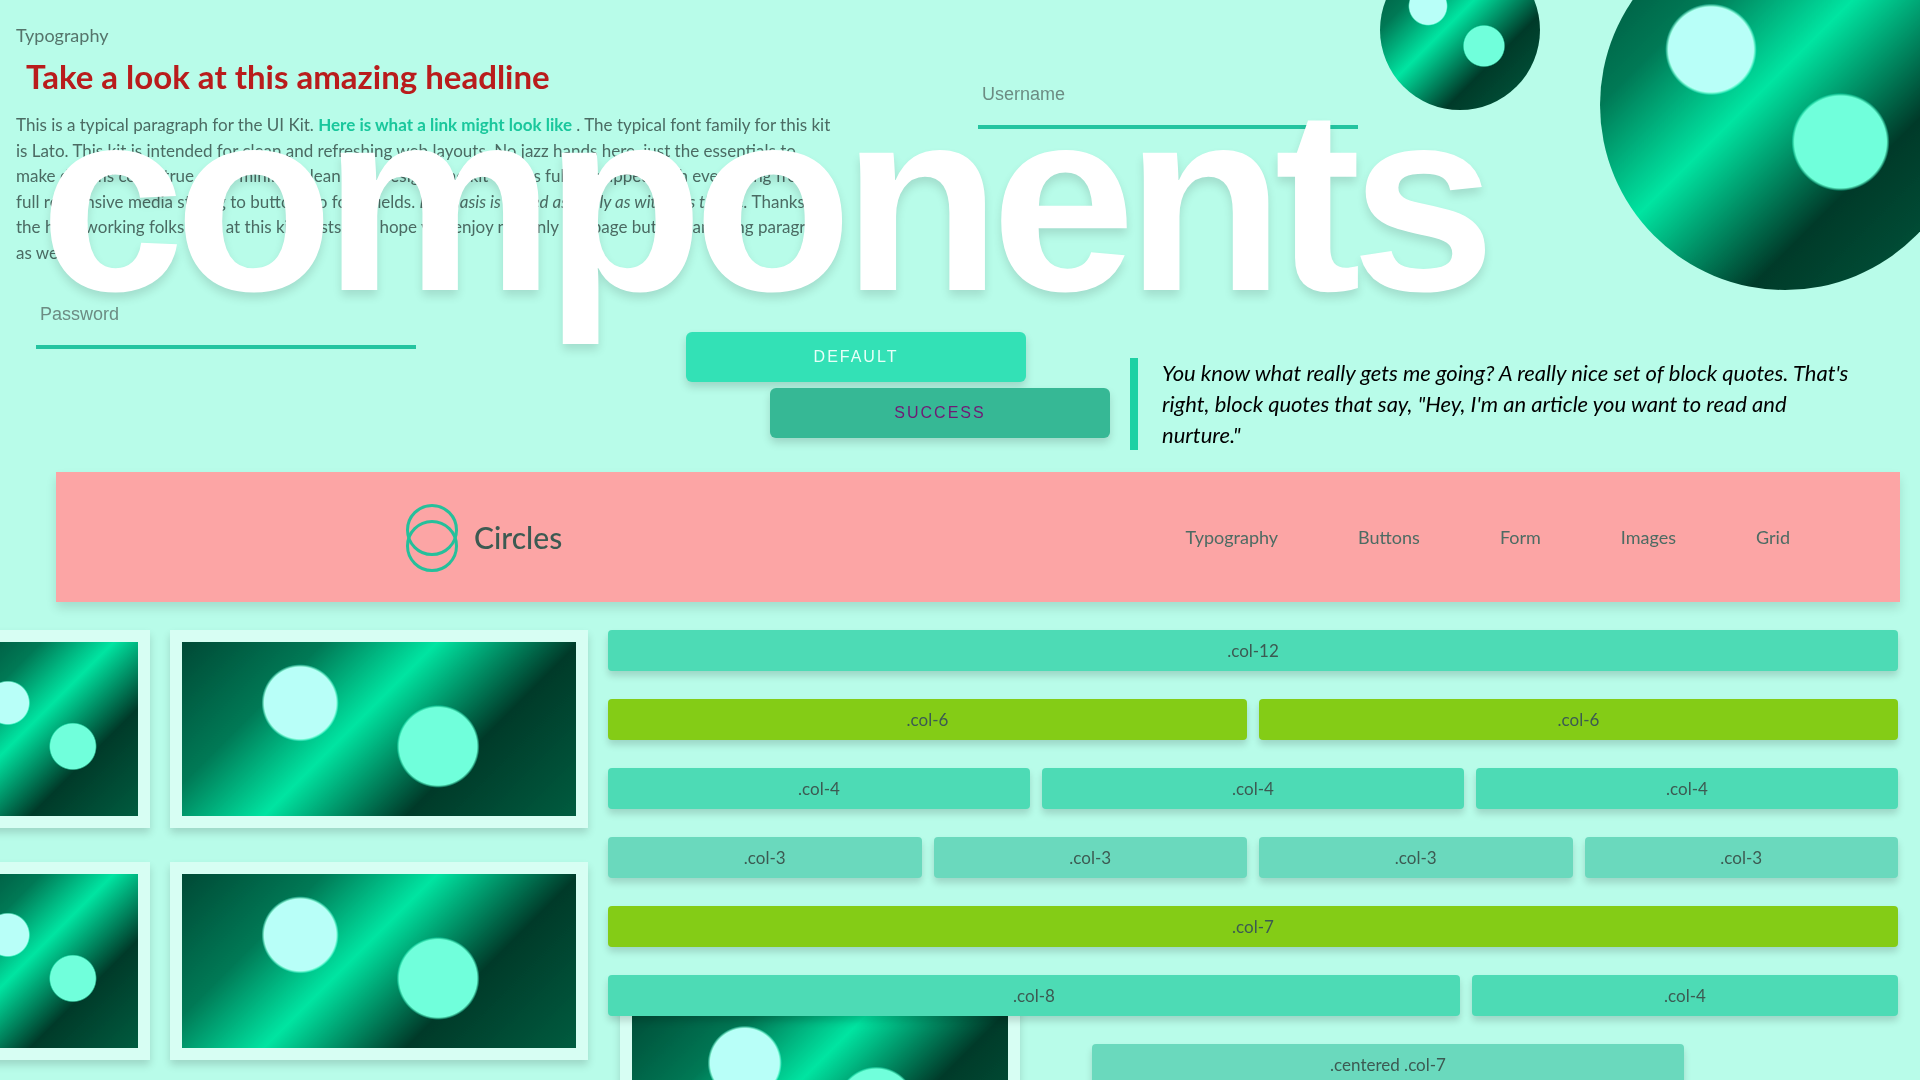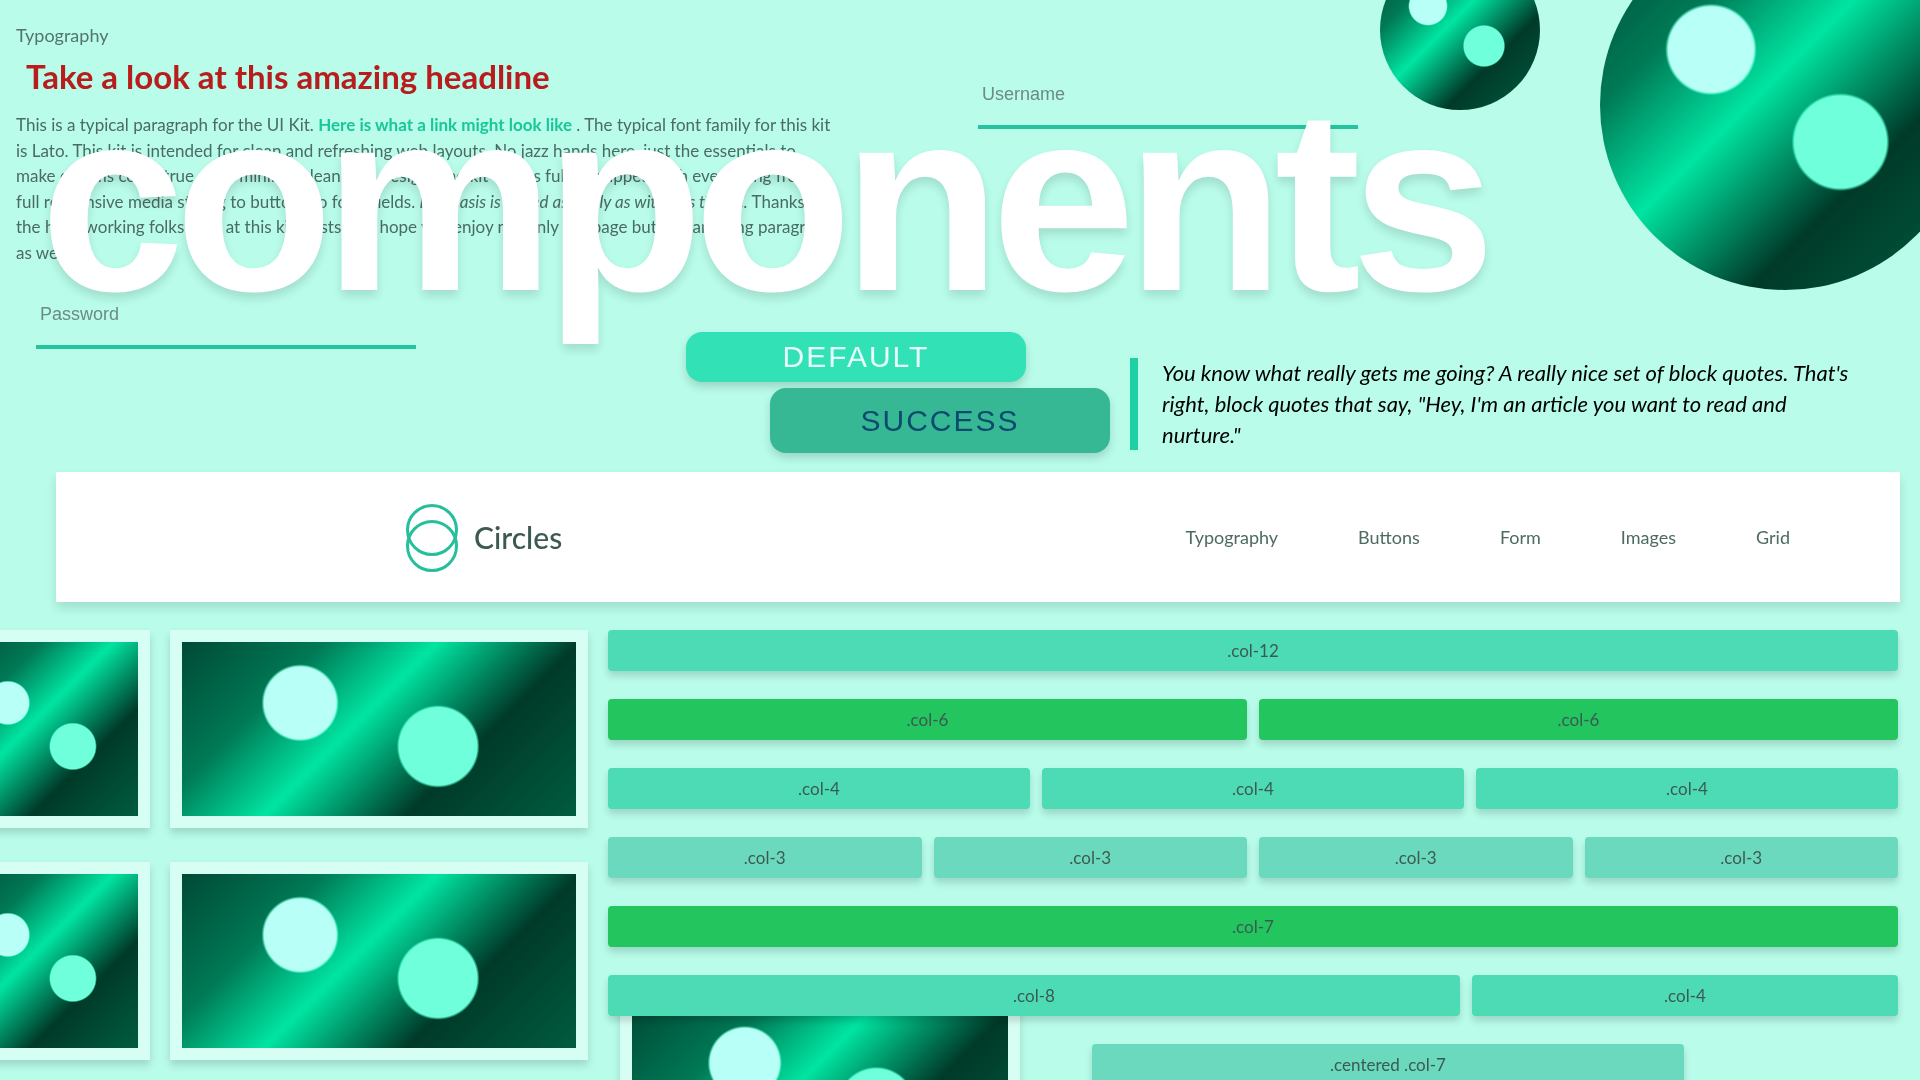--- a/index.html
+++ b/index.html
@@ -68,31 +68,31 @@
     padding: 6px 4px 20px;
   }
   .input-field::placeholder { color: #6c8c83; }
   .input-username { top: 78px; left: 978px; width: 380px; }
   .input-password { top: 298px; left: 36px; width: 380px; }
 
   
   .btn {
     position: absolute;
     border: none;
-    border-radius: 16px;
-    font-size: 30px;
+    border-radius: 6px;
+    font-size: 16px;
     letter-spacing: 2px;
     font-weight: 400;
     box-shadow: 0 5px 8px rgba(0,0,0,0.15);
     cursor: pointer;
   }
   .btn-default { top: 332px; left: 686px; width: 340px; height: 50px;
                  background:#33e1b6; color:#e6fff8;}
-  .btn-success { top: 388px; left: 770px; width: 340px; height: 65px;
-                 background:#36b895; color:#0c4a6e;}
+  .btn-success { top: 388px; left: 770px; width: 340px; height: 50px;
+                 background:#36b895; color:#701a75;}
 
   
   .blockquote {
     position: absolute;
     top: 358px;
     left: 1130px;
     width: 740px;
     font-size: 22px;
     font-style: italic;
     line-height: 1.4;
@@ -118,21 +118,21 @@
     filter: saturate(1.3) contrast(1.1);
   }
 
   
   .navbar {
     position: absolute;
     top: 472px;
     left: 56px;
     right: 20px;
     height: 130px;
-    background: #ffffff;
+    background: #fca5a5;
     box-shadow: 0 6px 10px rgba(0,0,0,0.12);
     display: flex;
     align-items: center;
     padding: 0 50px;
     gap: 20px;
   }
   .logo {
     display: flex;
     align-items: center;
     gap: 18px;
@@ -179,21 +179,21 @@
   }
   .grid-col {
     background:#4ddbb5;
     border-radius:4px;
     text-align:center;
     padding:10px 0;
     font-size:17px;
     color:#3c5a52;
     box-shadow: 0 5px 7px rgba(0,0,0,0.15);
   }
-  .grid-col.mid  { background:#22c55e; }
+  .grid-col.mid  { background:#84cc16; }
   .grid-col.soft { background:#6ad9bd; }
   .c12{flex:12} .c8{flex:8} .c7{flex:7} .c6{flex:6}
   .c5{flex:5}  .c4{flex:4} .c3{flex:3}
   .row-center { justify-content:center; }
   .row-center .grid-col { flex: 0 0 58%; }
   .p-offset { margin-left: 270px; }
 </style>
 </head>
 <body>
 

